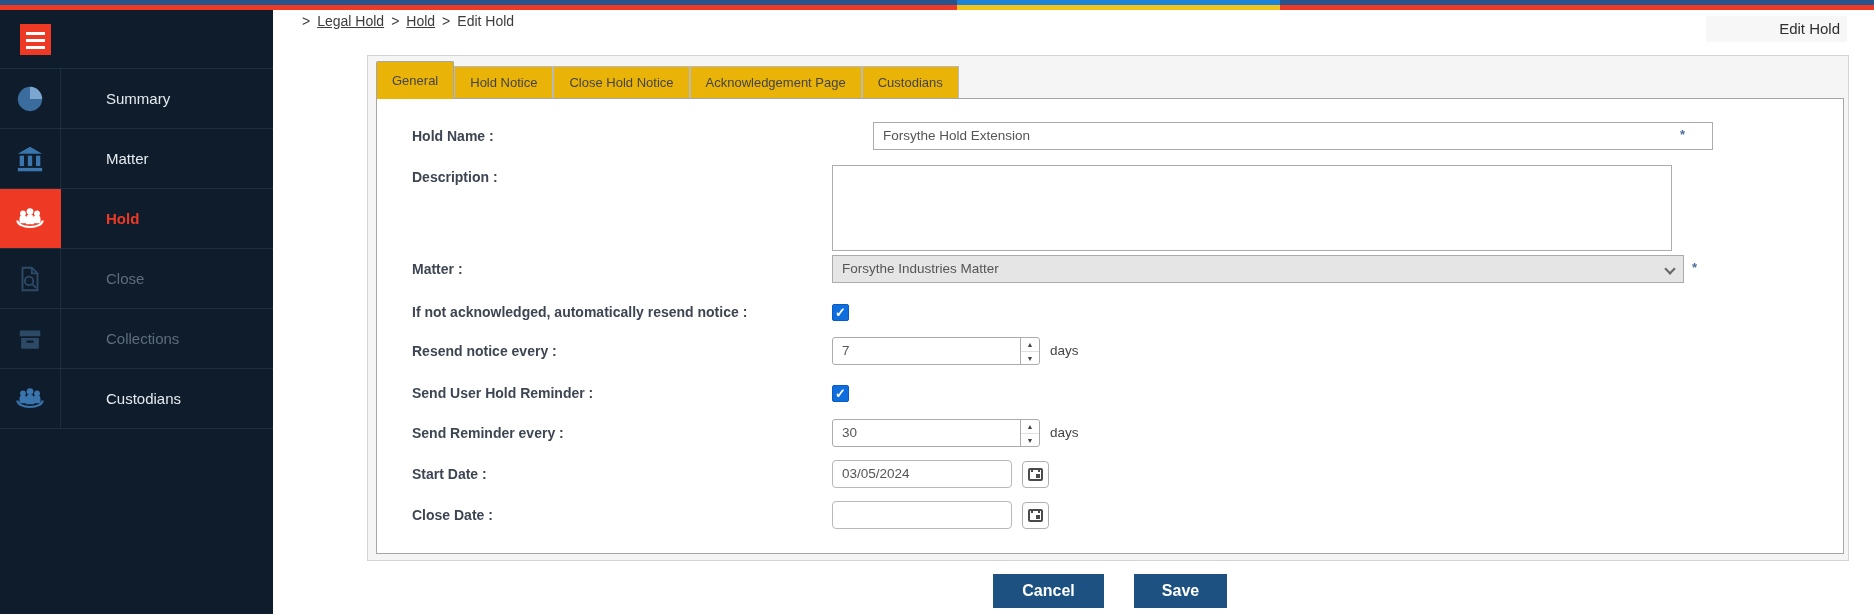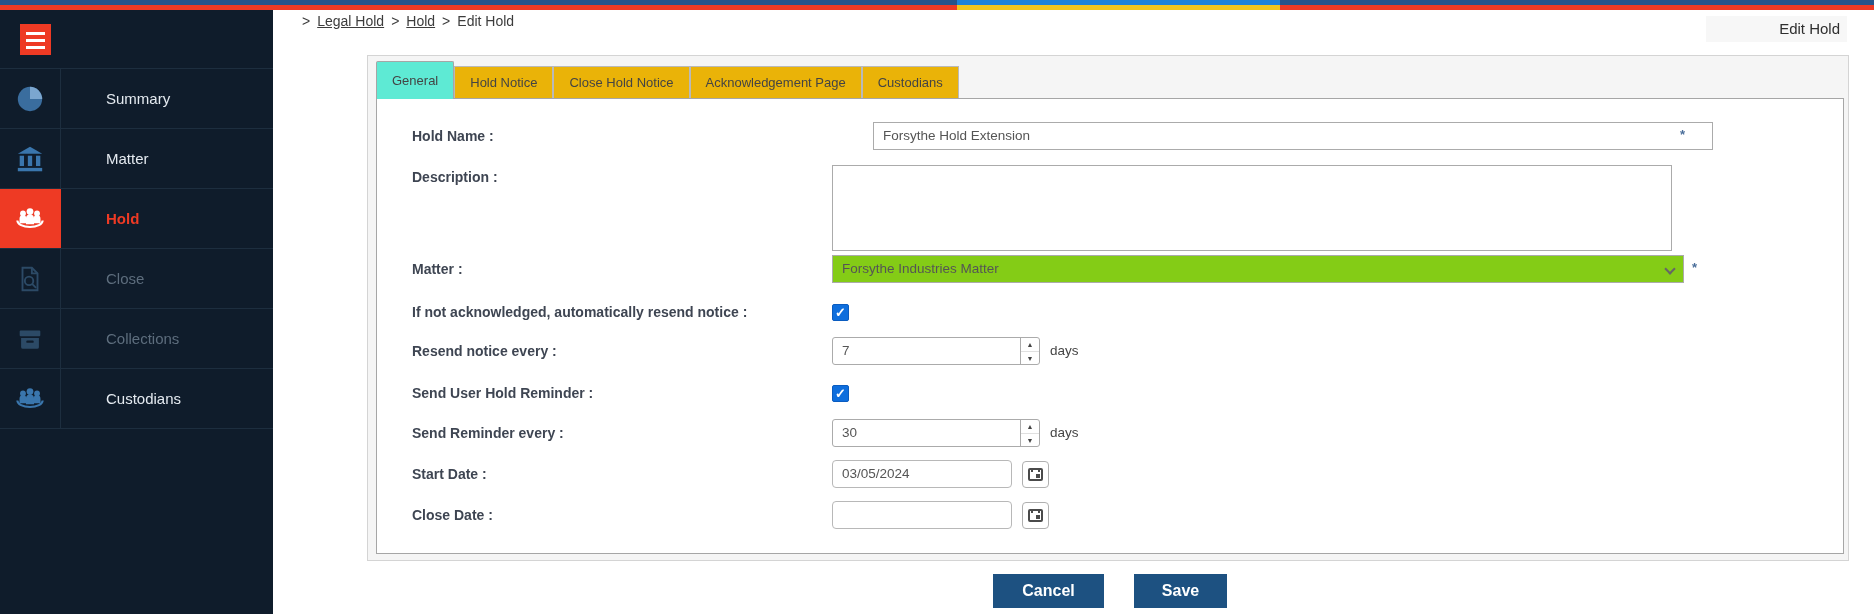--- a/index.html
+++ b/index.html
@@ -29,28 +29,28 @@
 
   
   .breadcrumb { position:absolute; left:302px; top:13px; font-size:14px; color:#3c3c3c; display:flex; gap:7px; align-items:center; }
   .breadcrumb a { color:#3c3c3c; text-decoration:underline; cursor:pointer; }
   .page-title-box { position:absolute; left:1706px; top:16px; width:141px; height:26px; background:#f7f7f7; font-size:15px; color:#2f2f2f; text-align:right; line-height:26px; padding-right:7px; }
 
   
   .panel { position:absolute; left:367px; top:55px; width:1482px; height:506px; background:#f5f5f5; border:1px solid #d4d4d4; }
   .tabs-row { position:absolute; left:8px; top:4px; height:38px; display:flex; align-items:flex-end; z-index:2; }
   .tab { height:32px; display:flex; align-items:center; padding:0 15px; font-size:13px; color:#444; background:#eab308; border:1px solid #b9b9b9; border-bottom:none; cursor:pointer; }
-  .tab.active { height:38px; background:#5eead4; border-color:#a6a6a6; margin-bottom:-1px; z-index:3; border-radius:2px 2px 0 0; }
+  .tab.active { height:38px; background:#eab308; border-color:#a6a6a6; margin-bottom:-1px; z-index:3; border-radius:2px 2px 0 0; }
   .form-box { position:absolute; left:8px; top:42px; width:1468px; height:456px; background:#fff; border:1px solid #a6a6a6; z-index:1; }
 
   
   .frm-label { position:absolute; left:35px; width:410px; font-size:14px; font-weight:bold; color:#3e4552; line-height:18px; }
   .text-input { position:absolute; left:455px; width:840px; height:28px; border:1px solid #ababab; background:#fff; font-size:13.5px; color:#555; line-height:26px; padding:0 9px;margin-left:41px; }
   .textarea-input { position:absolute; left:455px; width:840px; height:86px; border:1px solid #ababab; background:#fff; }
-  .select-input { position:absolute; left:455px; width:852px; height:28px; border:1px solid #ababab; background:#84cc16; font-size:13.5px; color:#555; line-height:26px; padding:0 24px 0 9px; cursor:pointer; }
+  .select-input { position:absolute; left:455px; width:852px; height:28px; border:1px solid #ababab; background:#e5e5e5; font-size:13.5px; color:#555; line-height:26px; padding:0 24px 0 9px; cursor:pointer; }
   .select-chevron { position:absolute; right:9px; top:9px; width:8px; height:8px; border-left:2px solid #666; border-bottom:2px solid #666; transform:rotate(-45deg); }
   .asterisk { position:absolute; font-size:13px; font-weight:bold; color:#4a6e9a; }
   .checkbox { position:absolute; left:455px; width:17px; height:17px; background:#0e6edd; border-radius:2px; border:1px solid #0a5cc0; cursor:pointer; }
   .checkbox::after { content:"\2713"; position:absolute; left:0; top:0; width:100%; height:100%; color:#fff; font-size:13px; font-weight:bold; text-align:center; line-height:16px; }
   .number-input { position:absolute; left:455px; width:208px; height:28px; border:1px solid #ababab; border-radius:3px; background:#fff; }
   .number-value { position:absolute; left:9px; top:0; line-height:26px; font-size:13.5px; color:#555; }
   .spinner { position:absolute; right:0; top:0; width:19px; height:26px; border-left:1px solid #ababab; }
   .spin-btn { position:absolute; left:0; width:100%; height:13px; text-align:center; cursor:pointer; color:#444; font-size:7px; line-height:13px; }
   .spin-up { top:0; }
   .spin-down { bottom:0; border-top:1px solid #e0e0e0; }

